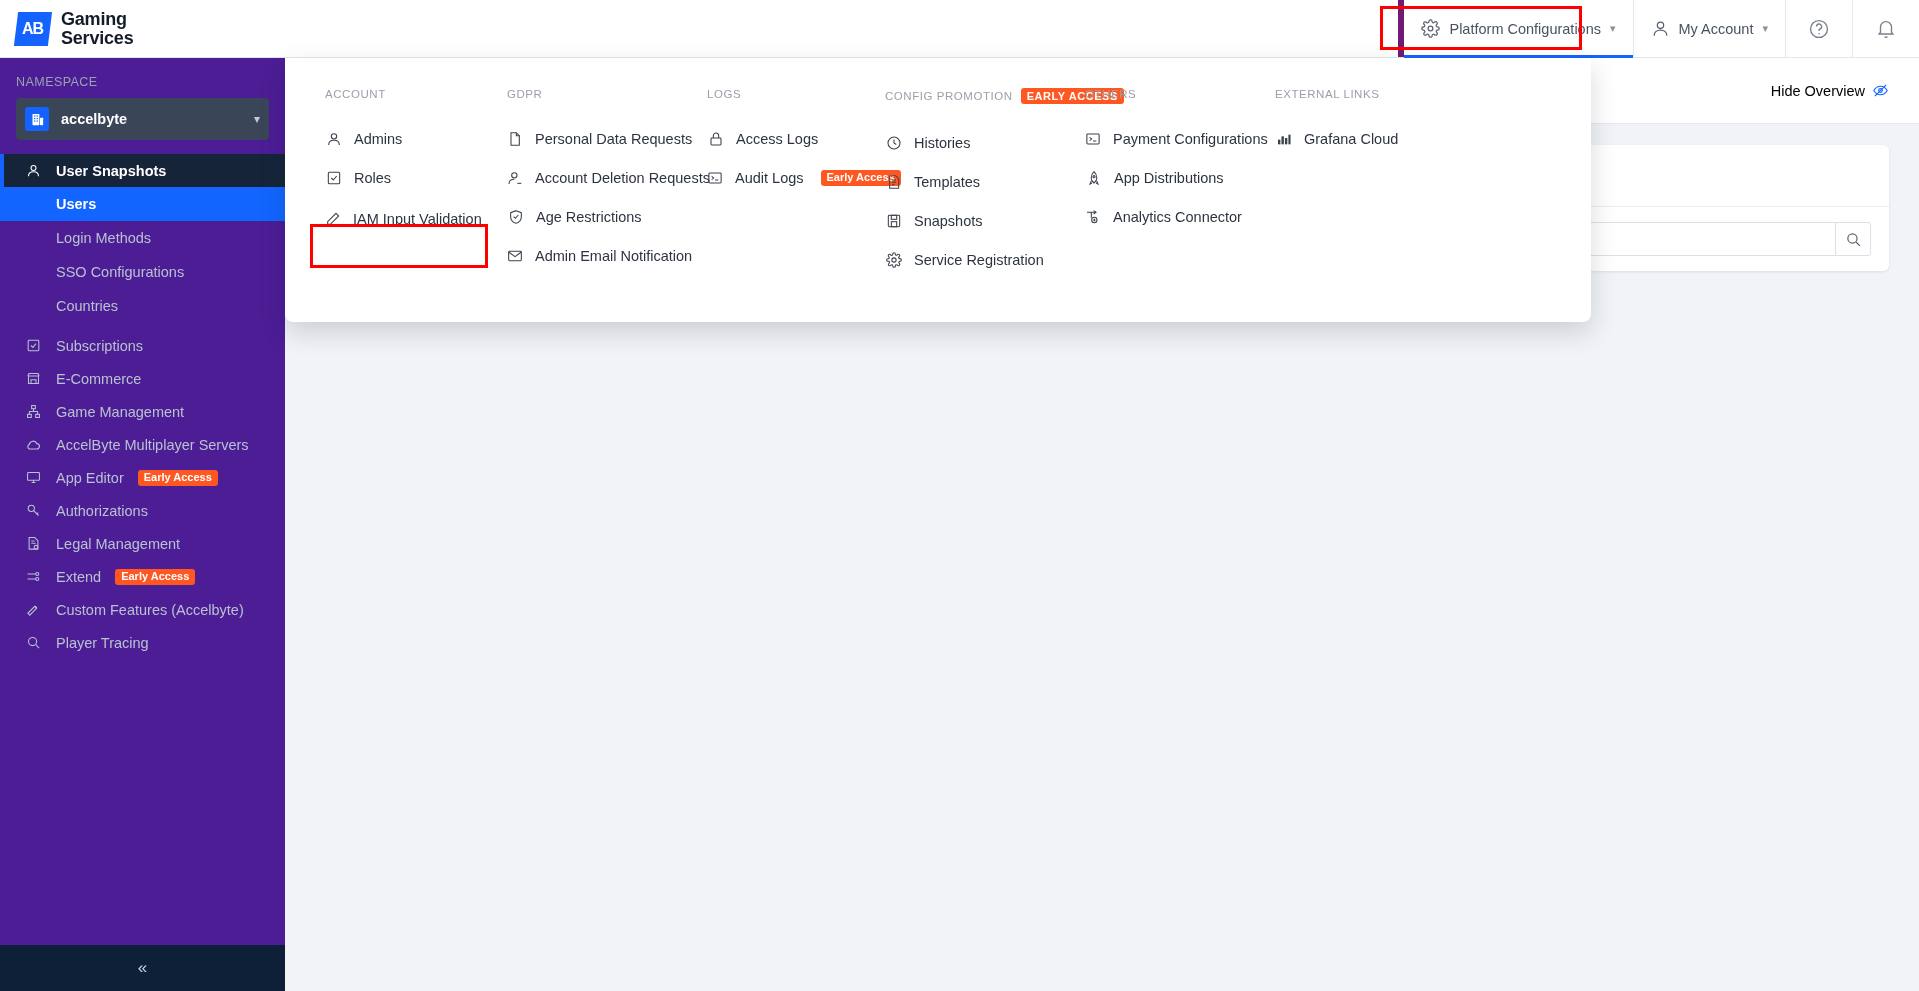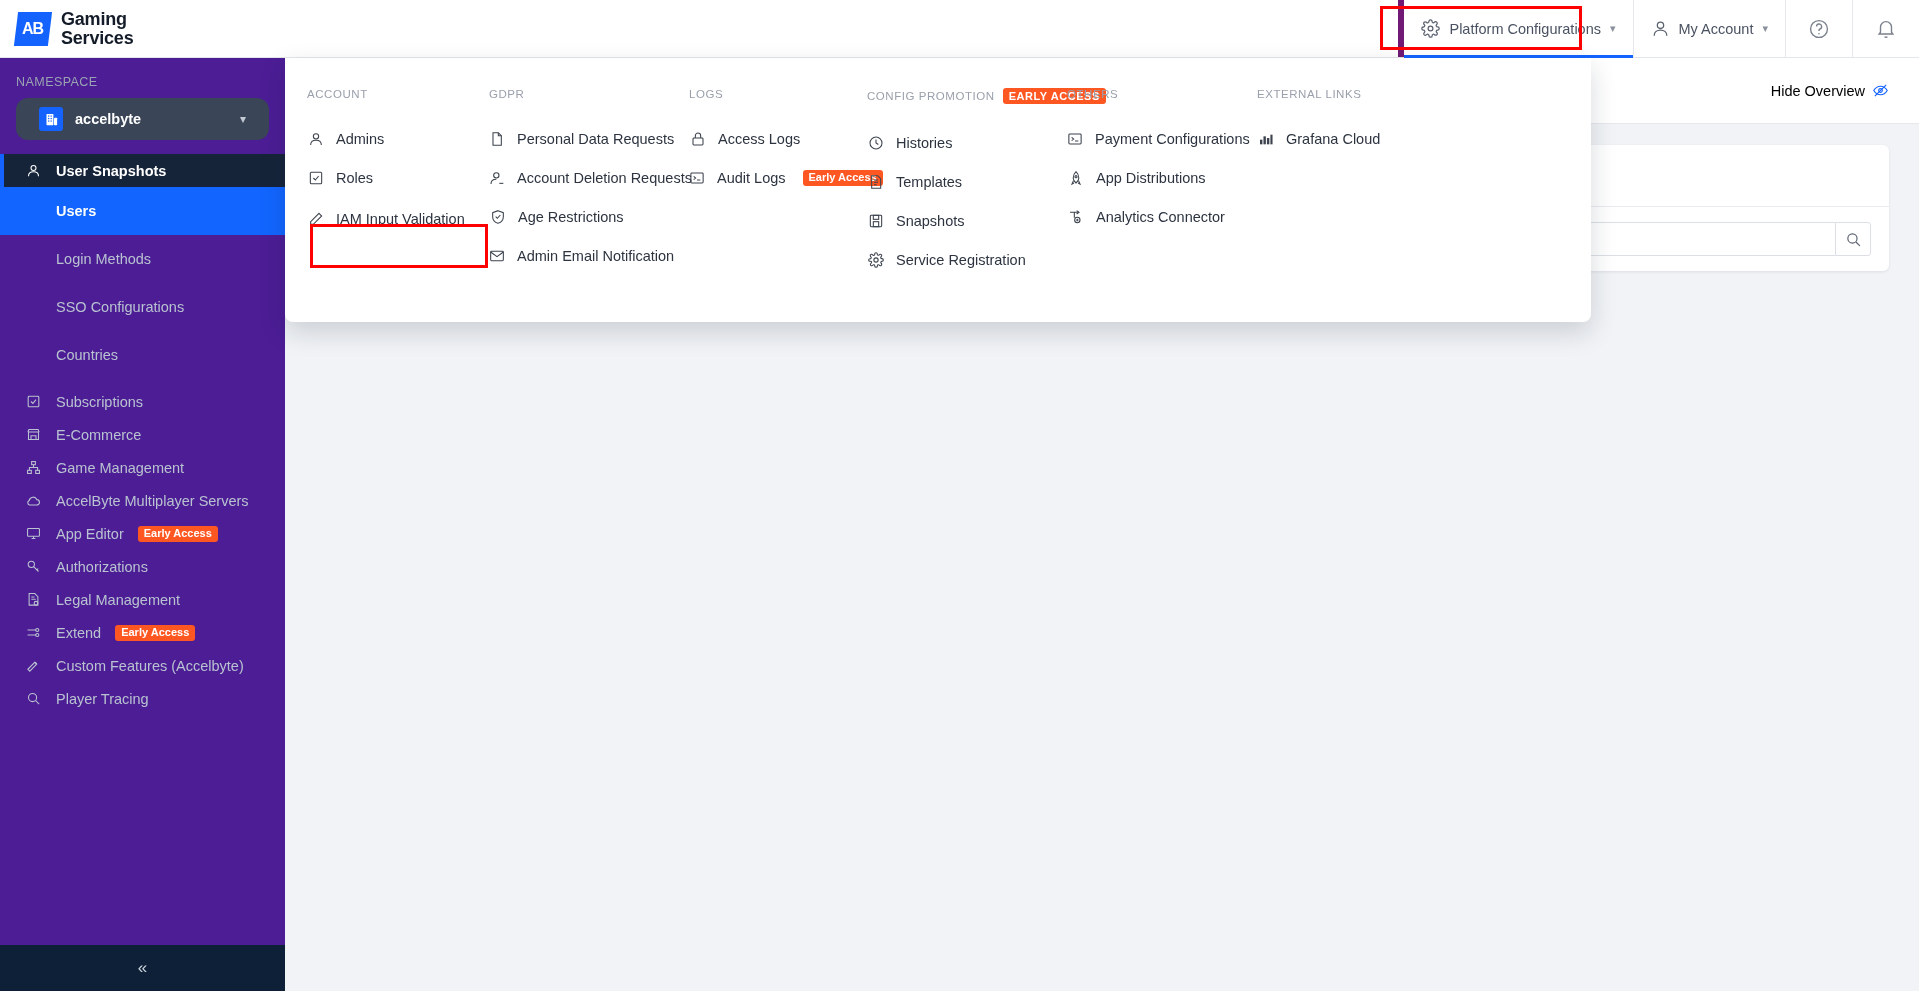--- a/index.html
+++ b/index.html
@@ -66,23 +66,23 @@
     background: #4c1d95;
     z-index: 20;
     display: flex; flex-direction: column; justify-content: center;
   }
   .ns-label {
     color: #9aa3b2; font-size: 12.5px; letter-spacing: .45px;
     padding: 17px 0 9px 16px; text-transform: uppercase;
   }
   .ns-box {
     margin: 0 16px 14px 16px;
-    background: #3a4557; border-radius: 12px;
+    background: #3a4557; border-radius: 4px;
     height: 42px; display: flex; align-items: center;
-    padding: 0 23px; gap: 12px; cursor: pointer;
+    padding: 0 9px; gap: 12px; cursor: pointer;
   }
   .ns-ico {
     width: 24px; height: 24px; background: #1463ff; border-radius: 3px;
     display:flex; align-items:center; justify-content:center;
   }
   .ns-name { color: #fff; font-weight: 700; font-size: 14.5px; flex: 1; }
   .ns-chev { color: #c3c9d3; font-size: 12px; }
 
   .nav { flex: 1; overflow: hidden; }
   .nav-item {
@@ -94,21 +94,21 @@
   .nav-item.group-active {
     background: #16243a;
     color: #ffffff; font-weight: 700;
   }
   .nav-item.group-active::before {
     content:""; position:absolute; left:0; top:0; bottom:0;
     width:4px; background:#1463ff;
   }
   .nav-item .nav-ico { width: 18px; display:flex; align-items:center; justify-content:center; }
   .nav-sub {
-    display:flex; align-items:center; height: 48px;
+    display:flex; align-items:center; height: 34px;
     padding-left: 56px; color:#b9c2d0; font-size:14.5px; cursor:pointer;
   }
   .nav-sub.selected { background:#1266ff; color:#fff; font-weight:700; }
   .badge-ea {
     background:#ff5722; color:#fff; font-size:11px; font-weight:700;
     padding: 2.5px 6px; border-radius: 3px; line-height: 1;
     white-space: nowrap;
   }
   .collapse-bar {
     height: 46px; background:#0d2038;
@@ -158,21 +158,21 @@
   .mega {
     position: absolute; top: 58px; left: 285px;
     width: 1306px; min-height: 264px;
     background:#fff;
     border-radius: 0 0 8px 8px;
     box-shadow: 0 10px 26px rgba(20,30,50,.17);
     z-index: 50;
     display: flex;
     padding: 30px 0 26px 0;
   }
-  .mega-col { padding-left: 22px; }
+  .mega-col { padding-left: 40px; }
   .col-account  { width: 182px; }
   .col-gdpr     { width: 200px; }
   .col-logs     { width: 178px; }
   .col-config   { width: 200px; }
   .col-others   { width: 190px; }
   .col-external { width: 200px; }
   .col-head {
     font-size: 11.5px; color:#9aa0ab; letter-spacing:.55px;
     text-transform: uppercase; margin-bottom: 19px;
     display:flex; align-items:center; gap:8px;

